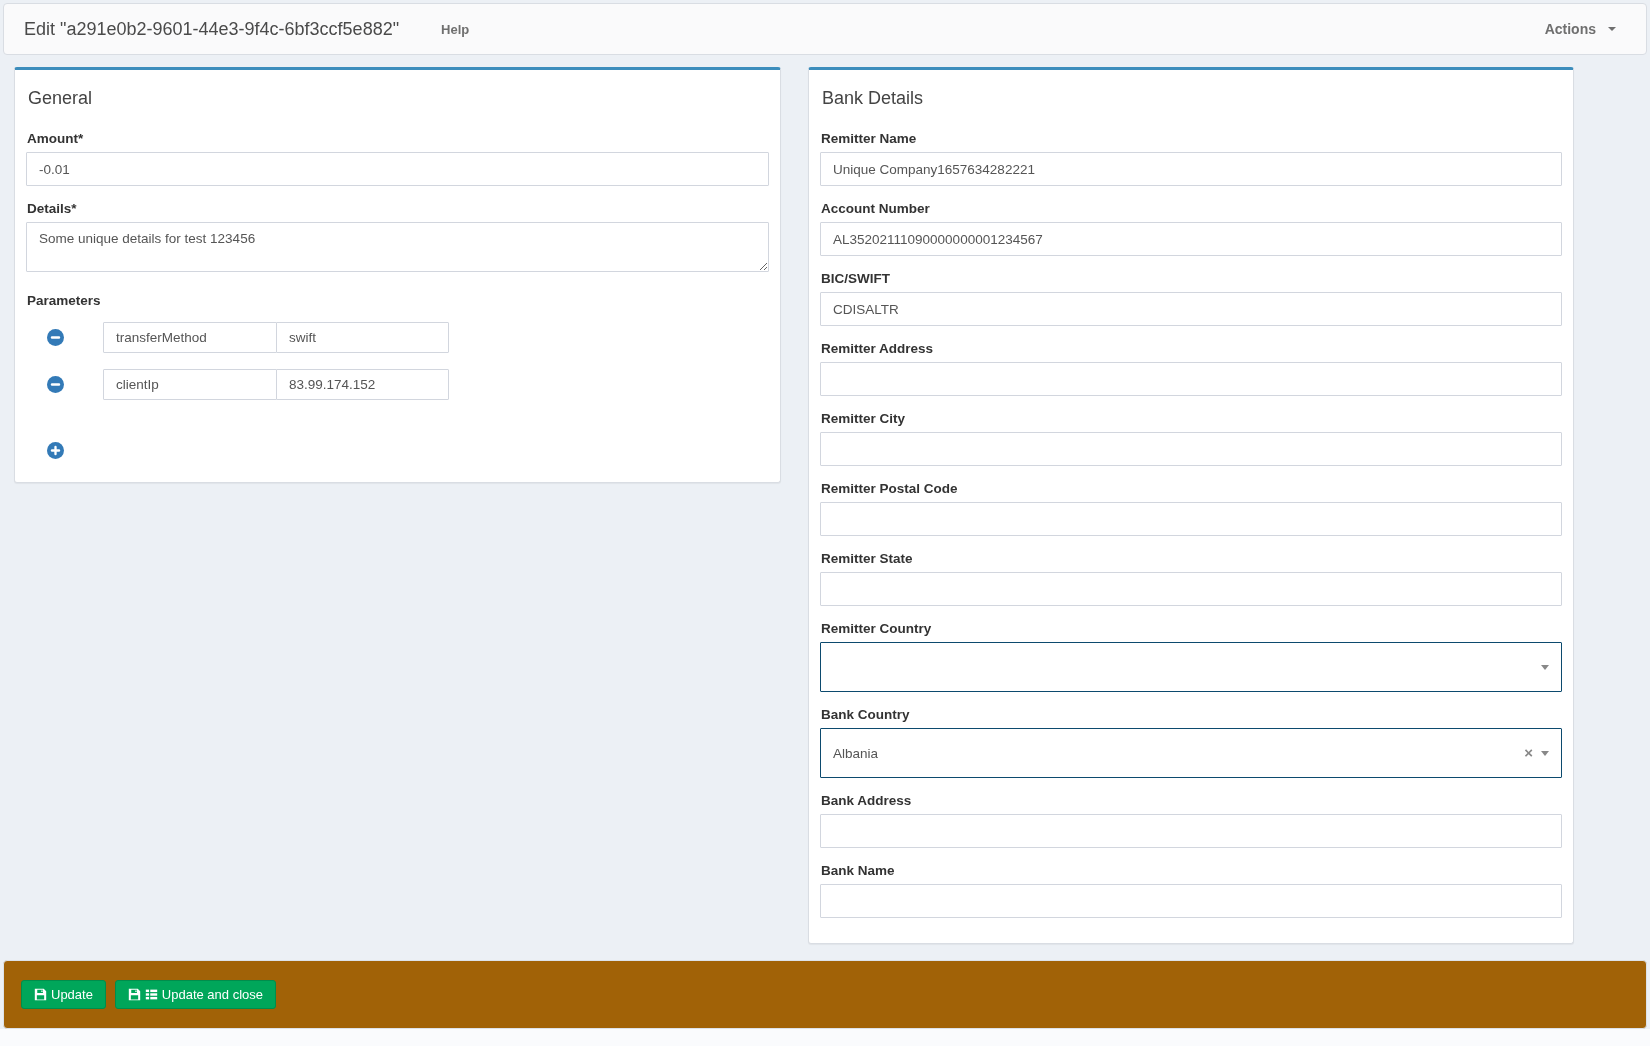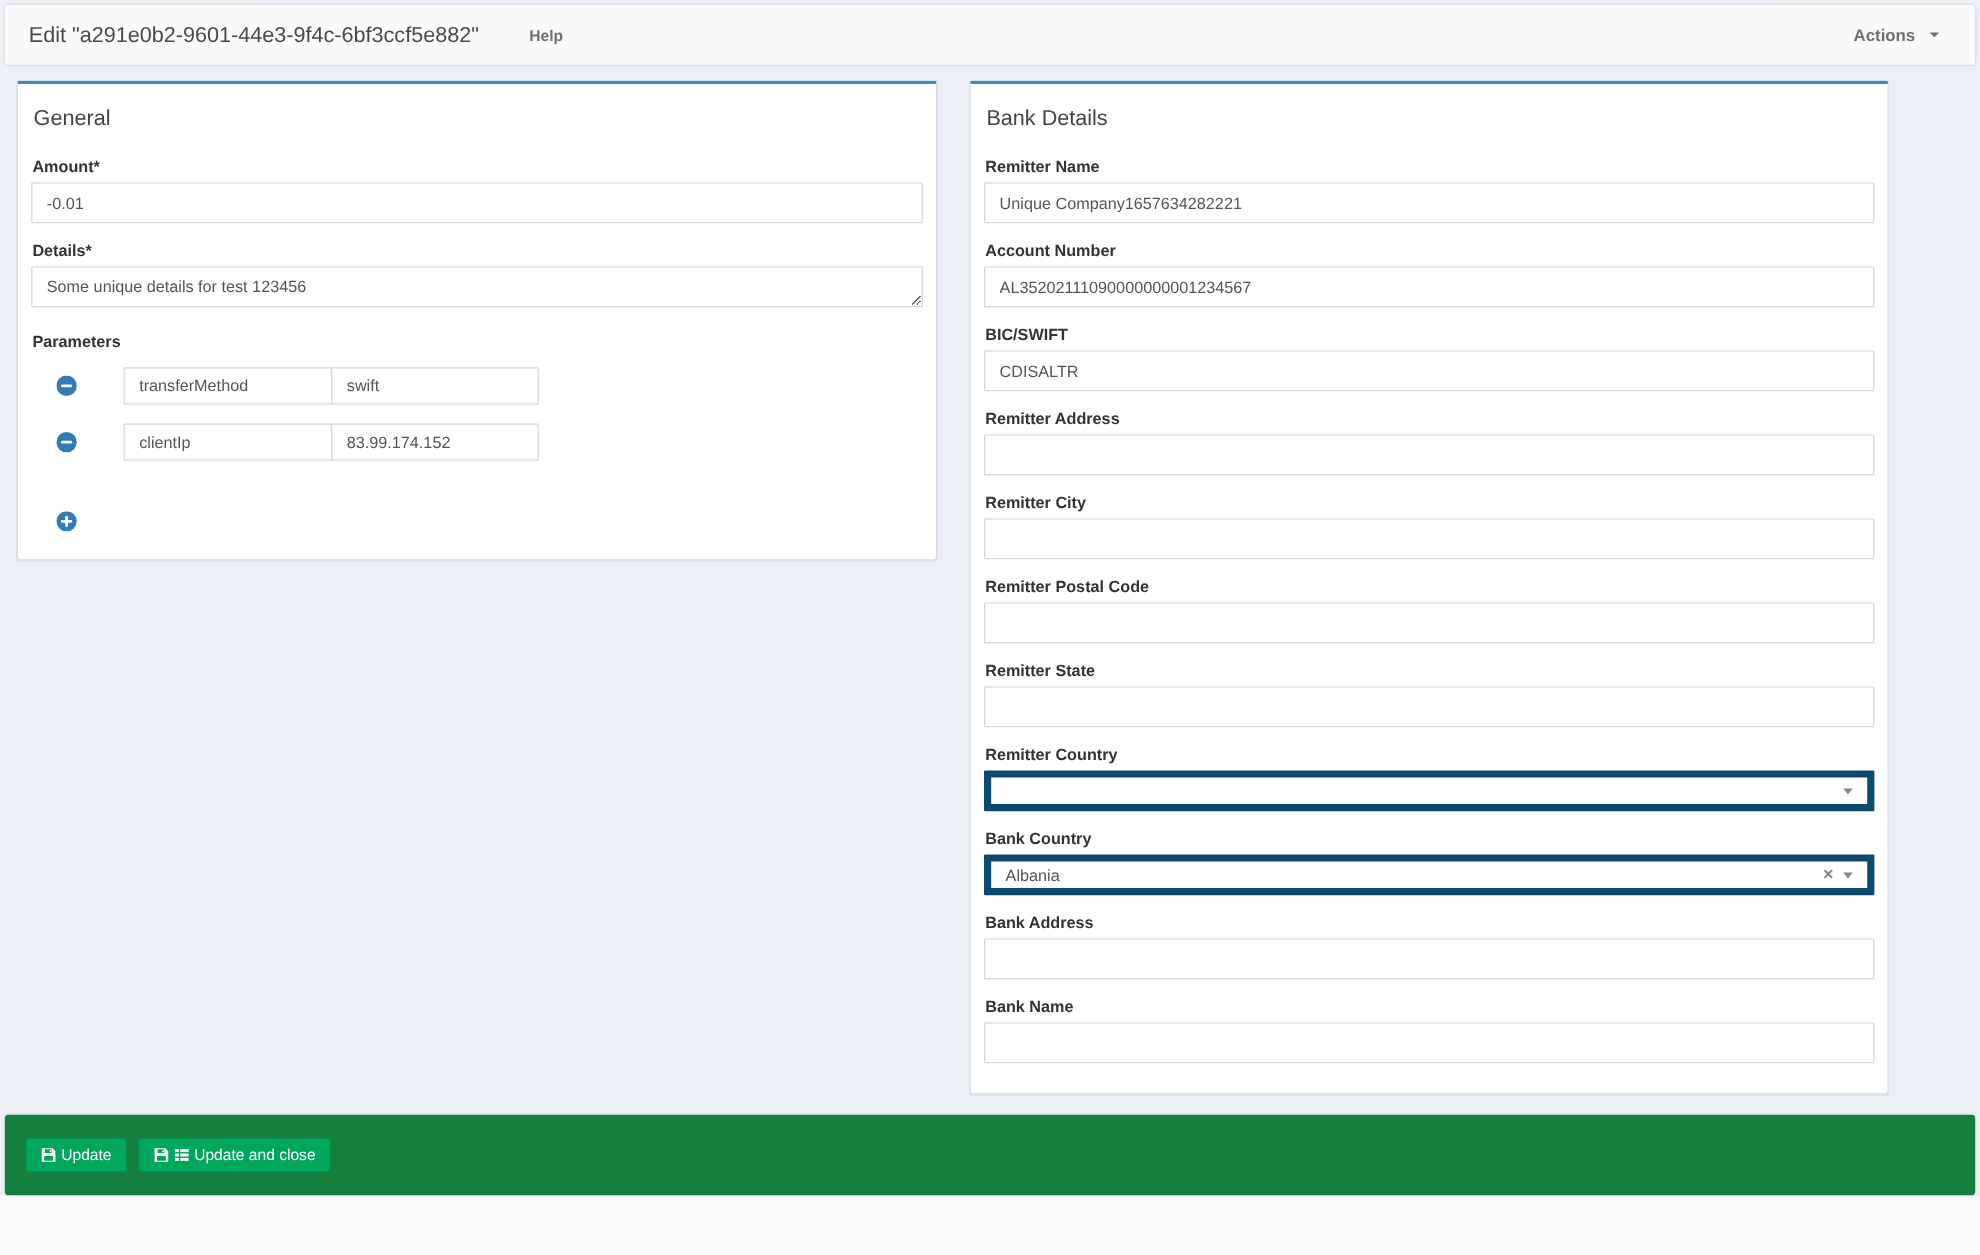--- a/index.html
+++ b/index.html
@@ -38,53 +38,53 @@
   .form-group { margin-bottom:15px; }
   .form-group label {
     display:block; font-weight:bold; font-size:13.5px; color:#333; margin:0 0 6px 1px;
   }
   .form-control {
     width:100%; height:34px; background:#fff;
     border:1px solid #d2d6de; border-radius:1px;
     padding:6px 12px; font-size:13.5px; color:#555;
     font-family:"Liberation Sans", sans-serif;
   }
-  textarea.form-control { height:34px; resize:both; padding-top:8px; }
+  textarea.form-control { height:50px; resize:both; padding-top:8px; }
 
   
   .params-label { font-weight:bold; font-size:13.5px; margin:18px 0 14px 1px; }
   .param-row { display:flex; align-items:center; margin-bottom:16px; }
   .icon-btn { border:none; background:none; padding:0; margin:0; cursor:pointer; line-height:0; }
   .param-row .icon-btn { margin:0 0 0 21px; }
   .param-inputs { display:flex; margin-left:39px; }
   .param-key { width:174px; height:31px; }
   .param-val { width:173px; height:31px; margin-left:-1px; }
   .add-row { margin:26px 0 0 21px; }
 
   
   .select-box {
-    position:relative; width:100%; height:34px; background:#fff;
-    border:6px solid #0c4a6e; border-radius:1px;
+    position:relative; width:100%; height:50px; background:#fff;
+    border:1px solid #0c4a6e; border-radius:1px;
     display:flex; align-items:center; padding:6px 30px 6px 12px;
     font-size:13.5px; color:#555; cursor:pointer;
   }
   .select-caret {
     position:absolute; right:12px; top:50%; margin-top:-2px;
     width:0; height:0; border-left:4px solid transparent; border-right:4px solid transparent;
     border-top:5px solid #888;
   }
   .select-clear {
     position:absolute; right:28px; top:50%; transform:translateY(-52%);
     font-size:15px; color:#888; font-weight:bold; line-height:1; cursor:pointer;
   }
 
   
   .footer-bar {
     margin:16px 3px 0; flex:0 0 auto;
-    background:#15803d; border:1px solid #dde2e9; border-radius:4px;
+    background:#a16207; border:1px solid #dde2e9; border-radius:4px;
     padding:19px 17px;
   }
   .btn-success {
     display:inline-flex; align-items:center; gap:4px;
     background:#00a65a; border:1px solid #008d4c; color:#fff;
     font-size:13px; font-family:"Liberation Sans", sans-serif;
     padding:6px 12px; border-radius:3px; cursor:pointer; margin-right:5px;
   }
   .btn-success svg { display:block; }
   .bottom-space { flex:1; background:#fafbfd; margin:0 0 0 0; }

